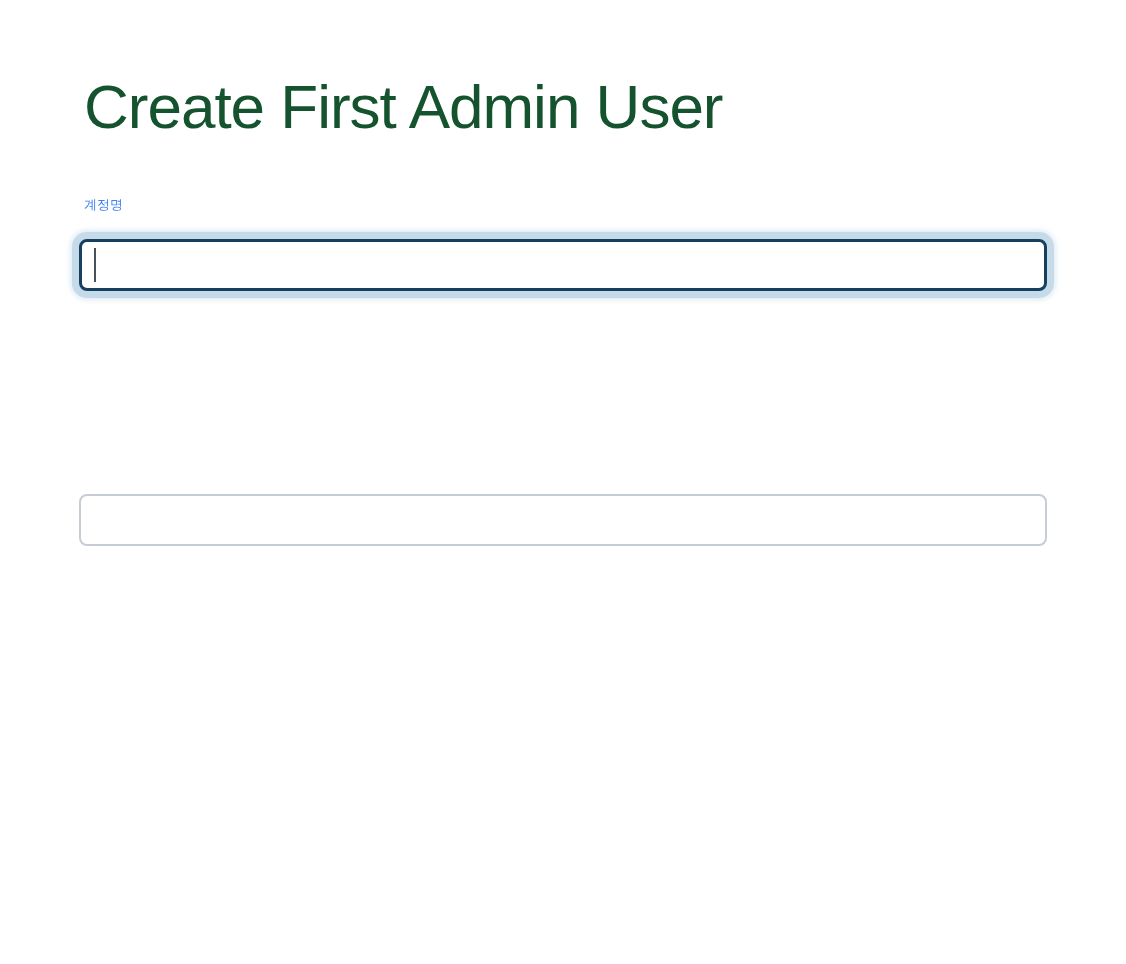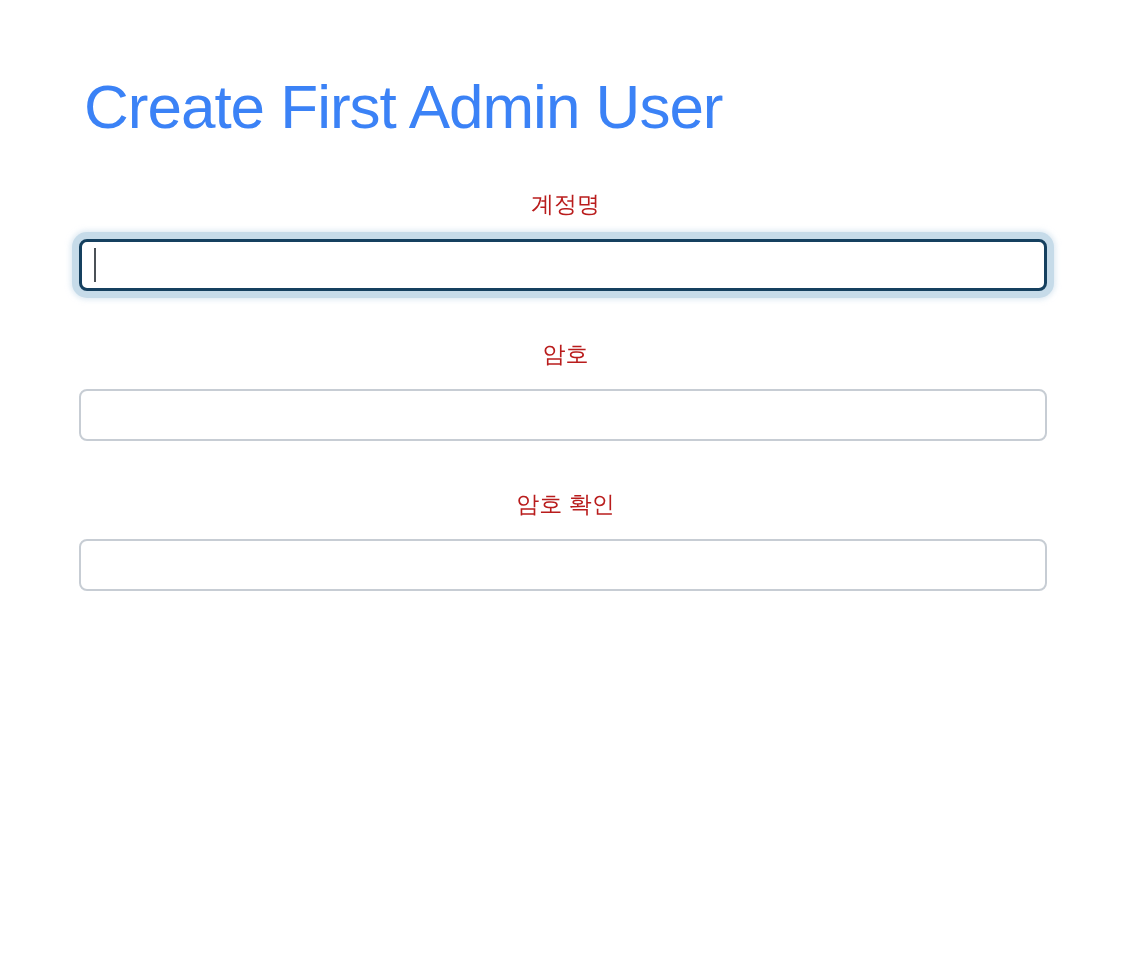--- a/index.html
+++ b/index.html
@@ -11,40 +11,39 @@
   }
   .page { position: relative; width: 1126px; height: 964px; background: #ffffff; }
 
   h1.page-title {
     position: absolute;
     left: 84px; top: 76px;
     font-size: 62px;
     font-weight: 400;
     letter-spacing: -1px;
     line-height: 1;
-    color: #3b82f6;
+    color: #14532d;
     white-space: nowrap;
   }
 
   .form-group { position: absolute; left: 79px; width: 968px; }
   .fg-0 { top: 194px; }
   .fg-1 { top: 344px; }
   .fg-2 { top: 494px; }
   .fg-3 { top: 644px; }
   .fg-4 { top: 794px; }
 
   .field-label {
     display: block;
     margin: 0 0 24px 5px;
-    font-size: 23px;
+    font-size: 13px;
     line-height: 21px;
     font-weight: 400;
-    color: #b91c1c;
+    color: #3b82f6;
     white-space: nowrap;
-    text-align: center;
   }
 
   .input-wrap { position: relative; width: 100%; }
 
   .text-input {
     display: block;
     width: 100%;
     height: 52px;
     background: #ffffff;
     border: 2px solid #c7cdd4;
@@ -76,29 +75,22 @@
   <h1 class="page-title">Create First Admin User</h1>
 
   <div class="form-group fg-0">
     <label class="field-label">계정명</label>
     <div class="input-wrap">
       <input type="text" class="text-input focused" value="" style="">
       <span class="caret"></span>
     </div>
   </div>
 
-  <div class="form-group fg-1">
-    <label class="field-label">암호</label>
-    <div class="input-wrap">
-      <input type="text" class="text-input" value="" style="">
-    </div>
-  </div>
 
   <div class="form-group fg-2">
-    <label class="field-label">암호 확인</label>
     <div class="input-wrap">
       <input type="text" class="text-input" value="" style="">
     </div>
   </div>
 
 
 
 </div>
 
 </body></html>

